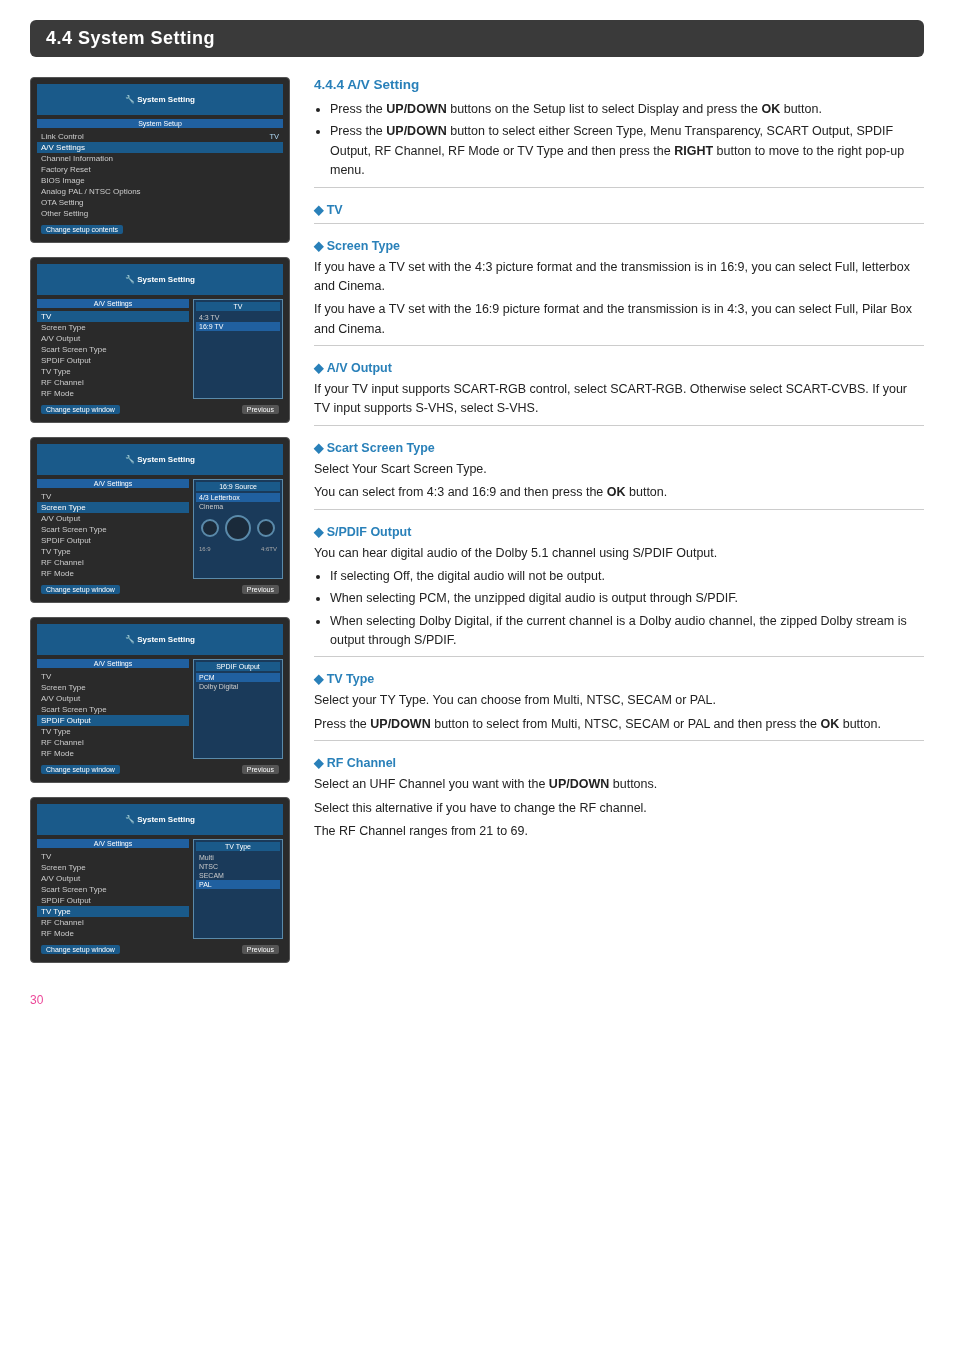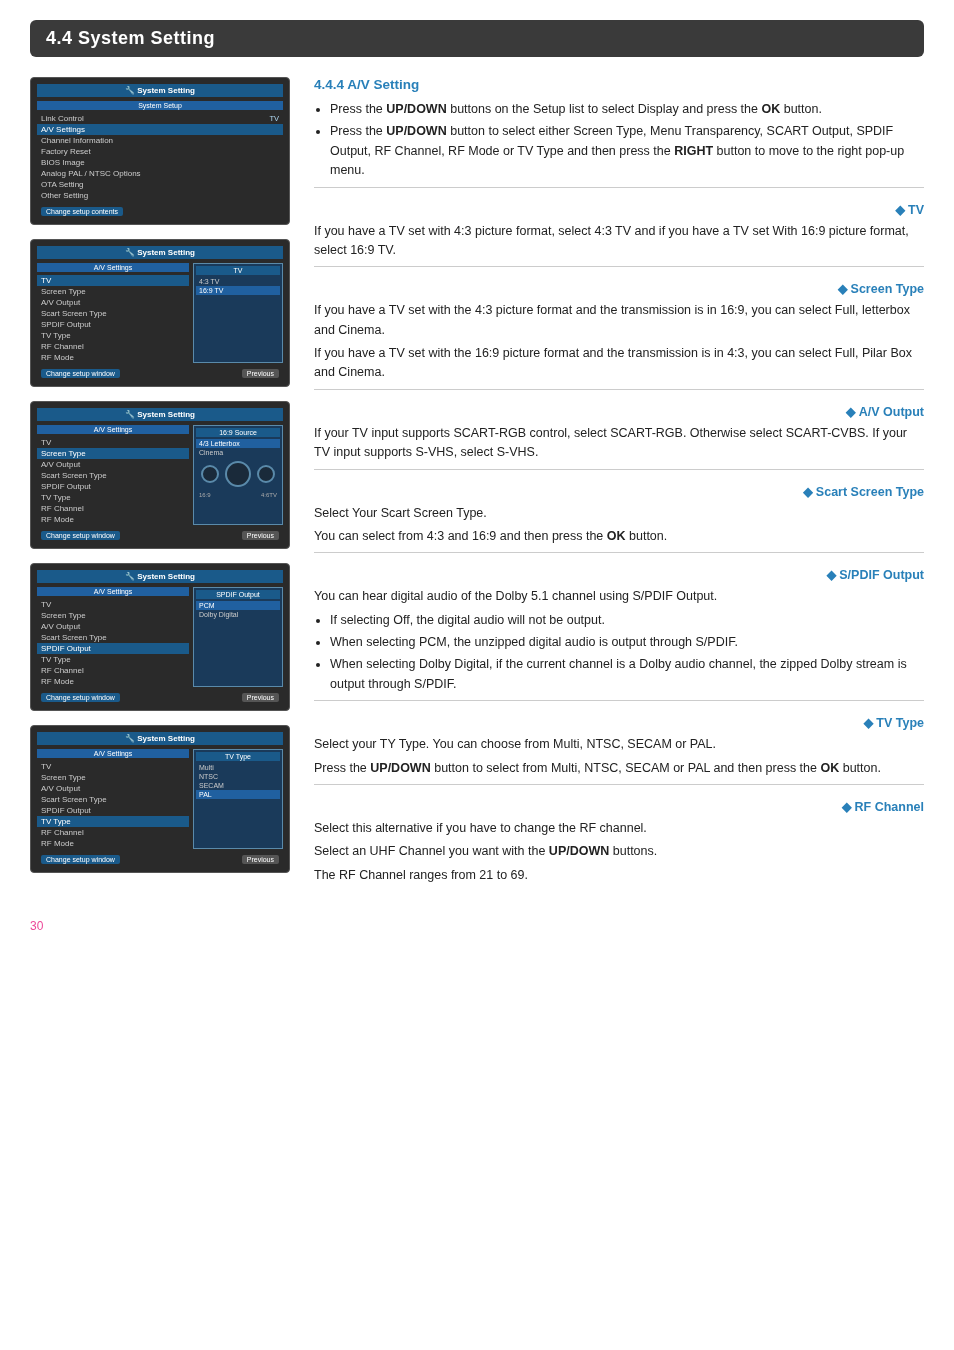--- a/index.html
+++ b/index.html
@@ -53,21 +53,21 @@
       border: 1px solid #555;
       border-radius: 4px;
       padding: 6px;
       font-size: 9px;
       color: #ddd;
     }
     .screenshot-box .ss-title-bar {
       background: #1a5a8a;
       color: #fff;
       text-align: center;
-      padding: 2px 4px;
+      padding: 11px 4px;
       font-size: 8px;
       font-weight: bold;
       margin-bottom: 4px;
     }
     .screenshot-box .ss-subtitle {
       background: #2060a0;
       color: #fff;
       text-align: center;
       padding: 1px 4px;
       font-size: 7px;
@@ -157,21 +157,20 @@
       font-size: 13.5px;
       font-weight: bold;
       margin-bottom: 8px;
     }
     .sub-heading {
       color: #2980b9;
       font-size: 12.5px;
       font-weight: bold;
       margin-top: 14px;
       margin-bottom: 5px;
-      text-align: right;
     }
     .diamond {
       color: #2980b9;
       margin-right: 3px;
     }
     .body-text {
       font-size: 12.5px;
       line-height: 1.55;
       color: #222;
       margin-bottom: 4px;
@@ -431,23 +430,20 @@
 
     <ul class="bullet-list">
       <li>Press the <strong>UP/DOWN</strong> buttons on the Setup list to select Display and press the <strong>OK</strong> button.</li>
       <li>Press the <strong>UP/DOWN</strong> button to select either Screen Type, Menu Transparency, SCART Output, SPDIF Output, RF Channel, RF Mode or TV Type and then press the <strong>RIGHT</strong> button to move to the right pop-up menu.</li>
     </ul>
 
     <hr class="divider-line">
     <div class="sub-heading">
       <span class="diamond">◆</span>TV
     </div>
-    <p class="body-text">
-      If you have a TV set with 4:3 picture format, select 4:3 TV and if you have a TV set With 16:9 picture format, select 16:9 TV.
-    </p>
 
     <hr class="divider-line">
     <div class="sub-heading">
       <span class="diamond">◆</span>Screen Type
     </div>
     <p class="body-text">
       If you have a TV set with the 4:3 picture format and the transmission is in 16:9, you can select Full, letterbox and Cinema.
     </p>
     <p class="body-text">
       If you have a TV set with the 16:9 picture format and the transmission is in 4:3, you can select Full, Pilar Box and Cinema.
@@ -492,26 +488,26 @@
     </p>
     <p class="body-text">
       Press the <strong>UP/DOWN</strong> button to select from Multi, NTSC, SECAM or PAL and then press the <strong>OK</strong> button.
     </p>
 
     <hr class="divider-line">
     <div class="sub-heading">
       <span class="diamond">◆</span>RF Channel
     </div>
     <p class="body-text">
+      Select an UHF Channel you want with the <strong>UP/DOWN</strong> buttons.
+    </p>
+    <p class="body-text">
       Select this alternative if you have to change the RF channel.
     </p>
     <p class="body-text">
-      Select an UHF Channel you want with the <strong>UP/DOWN</strong> buttons.
-    </p>
-    <p class="body-text">
       The RF Channel ranges from 21 to 69.
     </p>
 
   </div>
 
 </div>
 
 <div class="page-number">30</div>
 
 </body></html>

